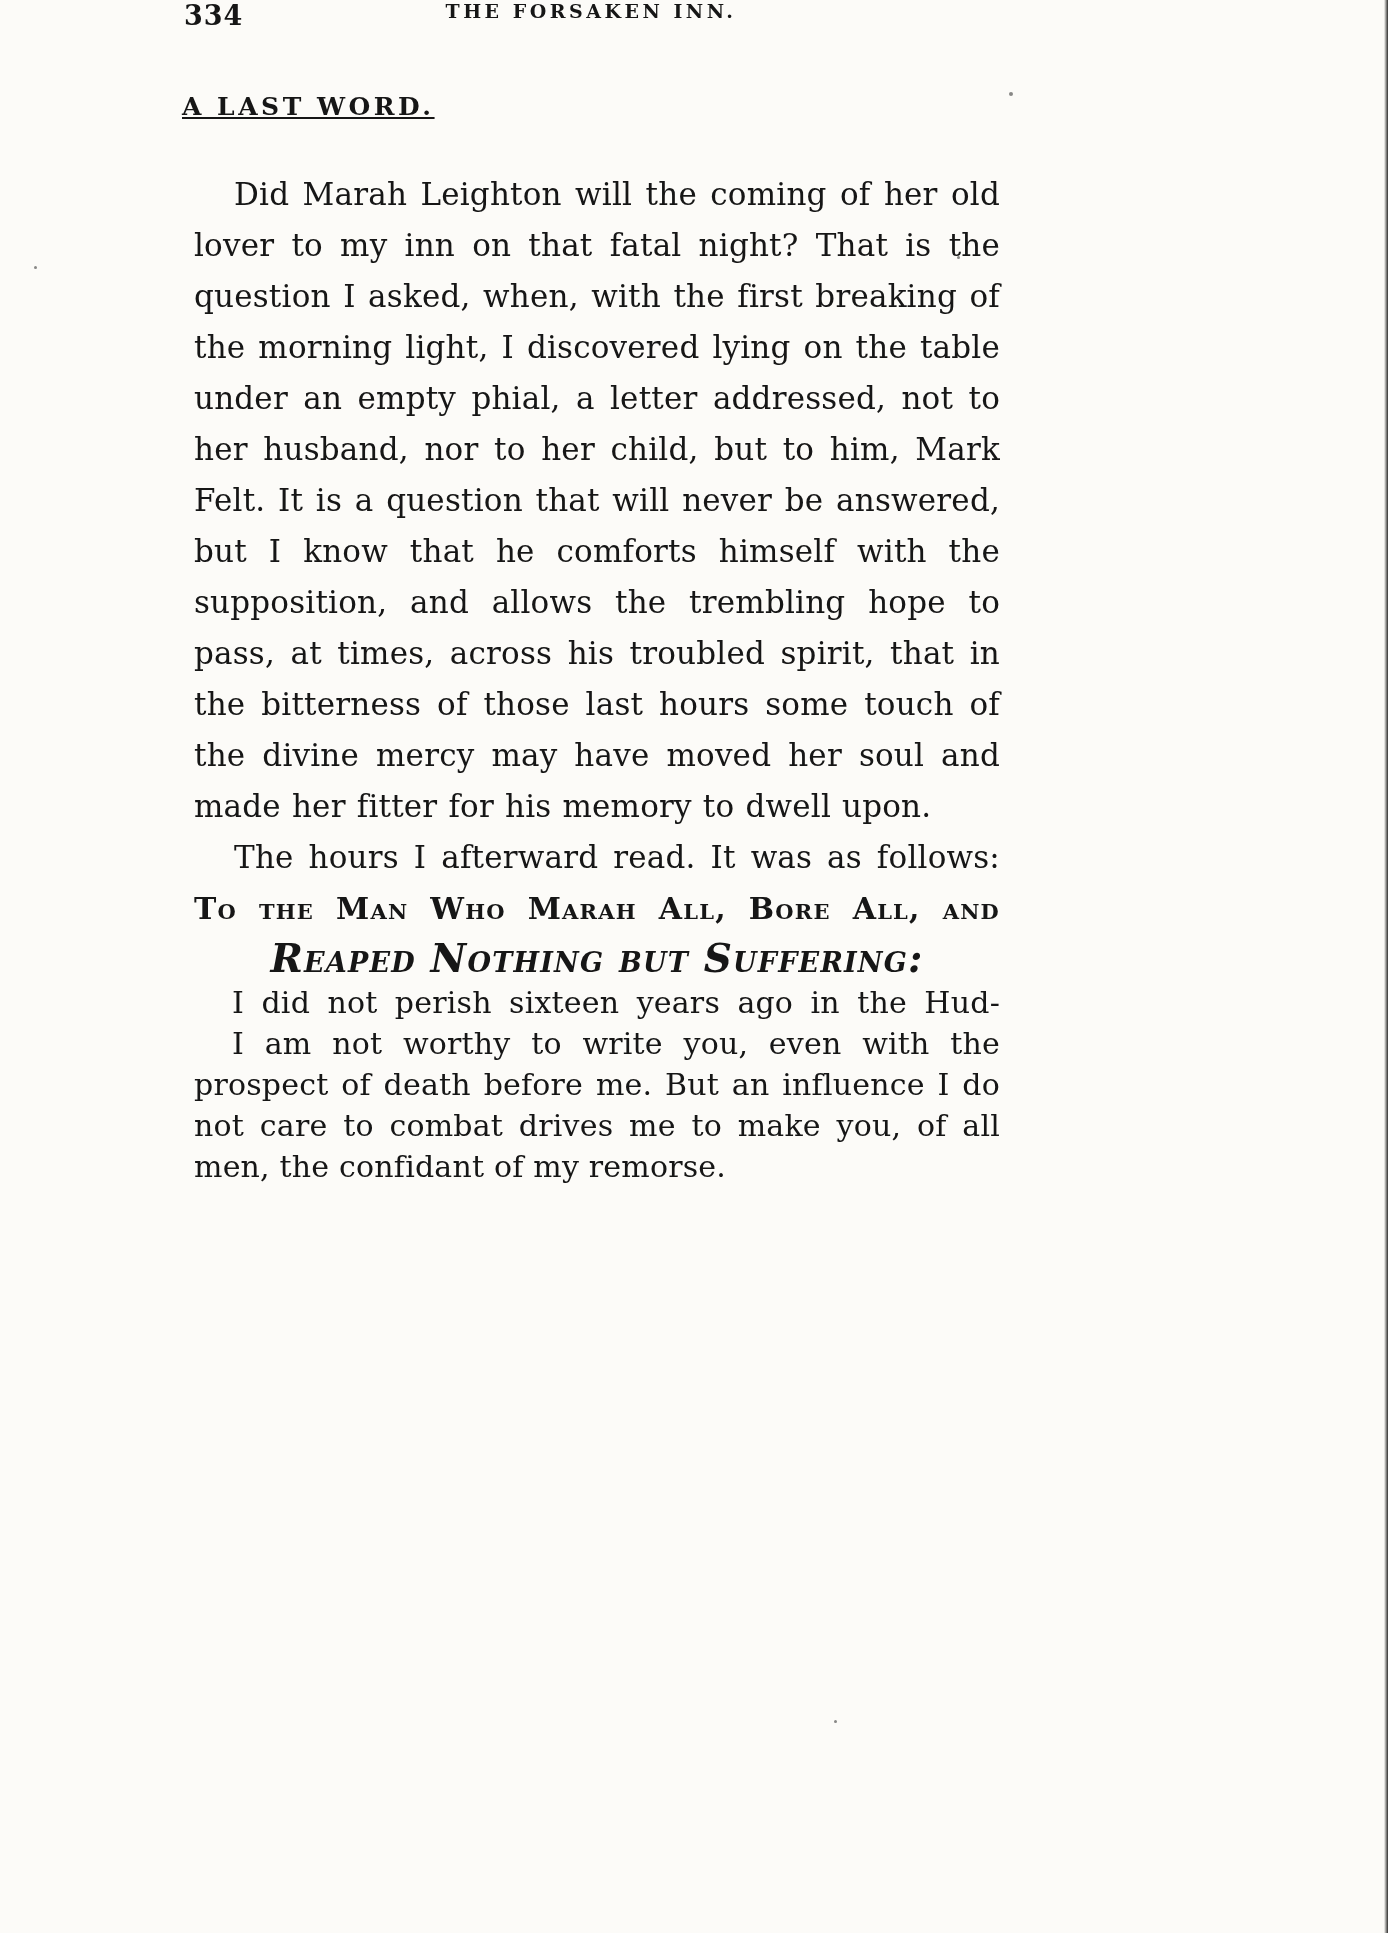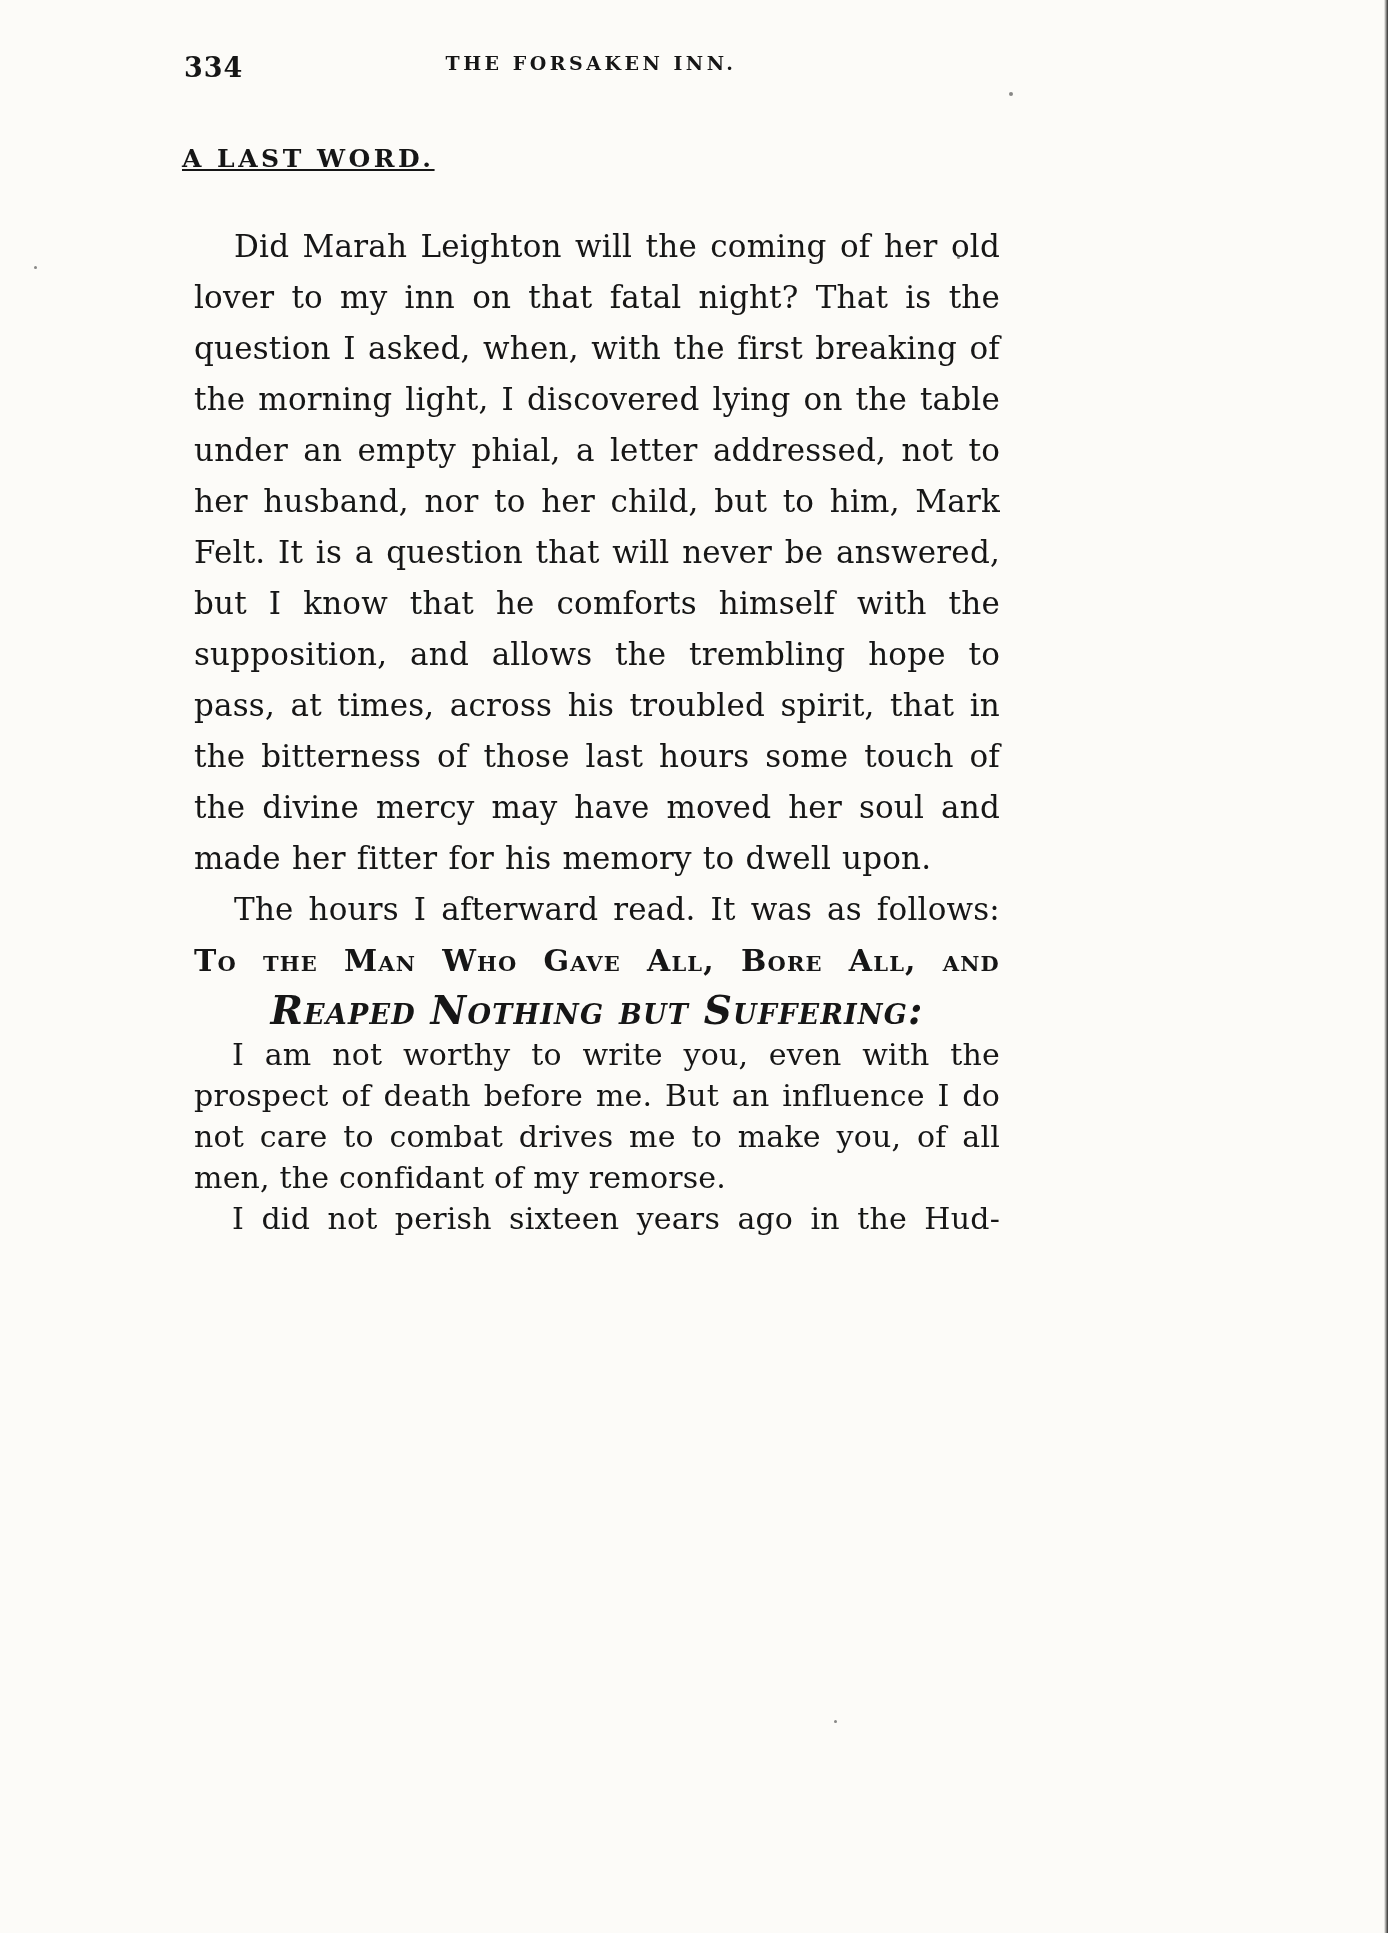--- a/index.html
+++ b/index.html
@@ -17,21 +17,20 @@
   }
   .scan-edge {
     position: absolute;
     right: 0;
     top: 0;
     width: 4px;
     height: 100%;
     background: linear-gradient(to left, rgba(10,10,10,0.85), rgba(10,10,10,0));
   }
   .page {
-    padding-top: 52px;
     margin-left: 182px;
     width: 818px;
   }
   .running-head {
     position: relative;
     height: 34px;
   }
   .page-number {
     position: absolute;
     left: 2px;
@@ -136,22 +135,22 @@
 
 
   <h2 class="chapter-subtitle">A LAST WORD.</h2>
 
   <div class="body-copy">
 
     <p class="para">Did Marah Leighton will the coming of her old lover to my inn on that fatal night?  That is the question I asked, when, with the first breaking of the morning light, I discovered lying on the table under an empty phial, a letter addressed, not to her husband, nor to her child, but to him, Mark Felt.  It is a question that will never be answered, but I know that he comforts himself with the supposition, and allows the trembling hope to pass, at times, across his troubled spirit, that in the bitterness of those last hours some touch of the divine mercy may have moved her soul and made her fitter for his memory to dwell upon.</p>
 
     <p class="para stretch-last">The hours I afterward read.  It was as follows:</p>
 
-    <div class="salutation-line1">To the Man Who Gave All, Bore All, and</div>
+    <div class="salutation-line1">To the Man Who Marah All, Bore All, and</div>
     <div class="salutation-line2">Reaped Nothing but Suffering:</div>
 
+    <p class="letter-para stretch-last">I did not perish sixteen years ago in the Hud-</p>
+
     <p class="letter-para">I am not worthy to write you, even with the prospect of death before me.  But an influence I do not care to combat drives me to make you, of all men, the confidant of my remorse.</p>
-
-    <p class="letter-para stretch-last">I did not perish sixteen years ago in the Hud-</p>
 
   </div>
 
 </div>
 
 </body></html>

